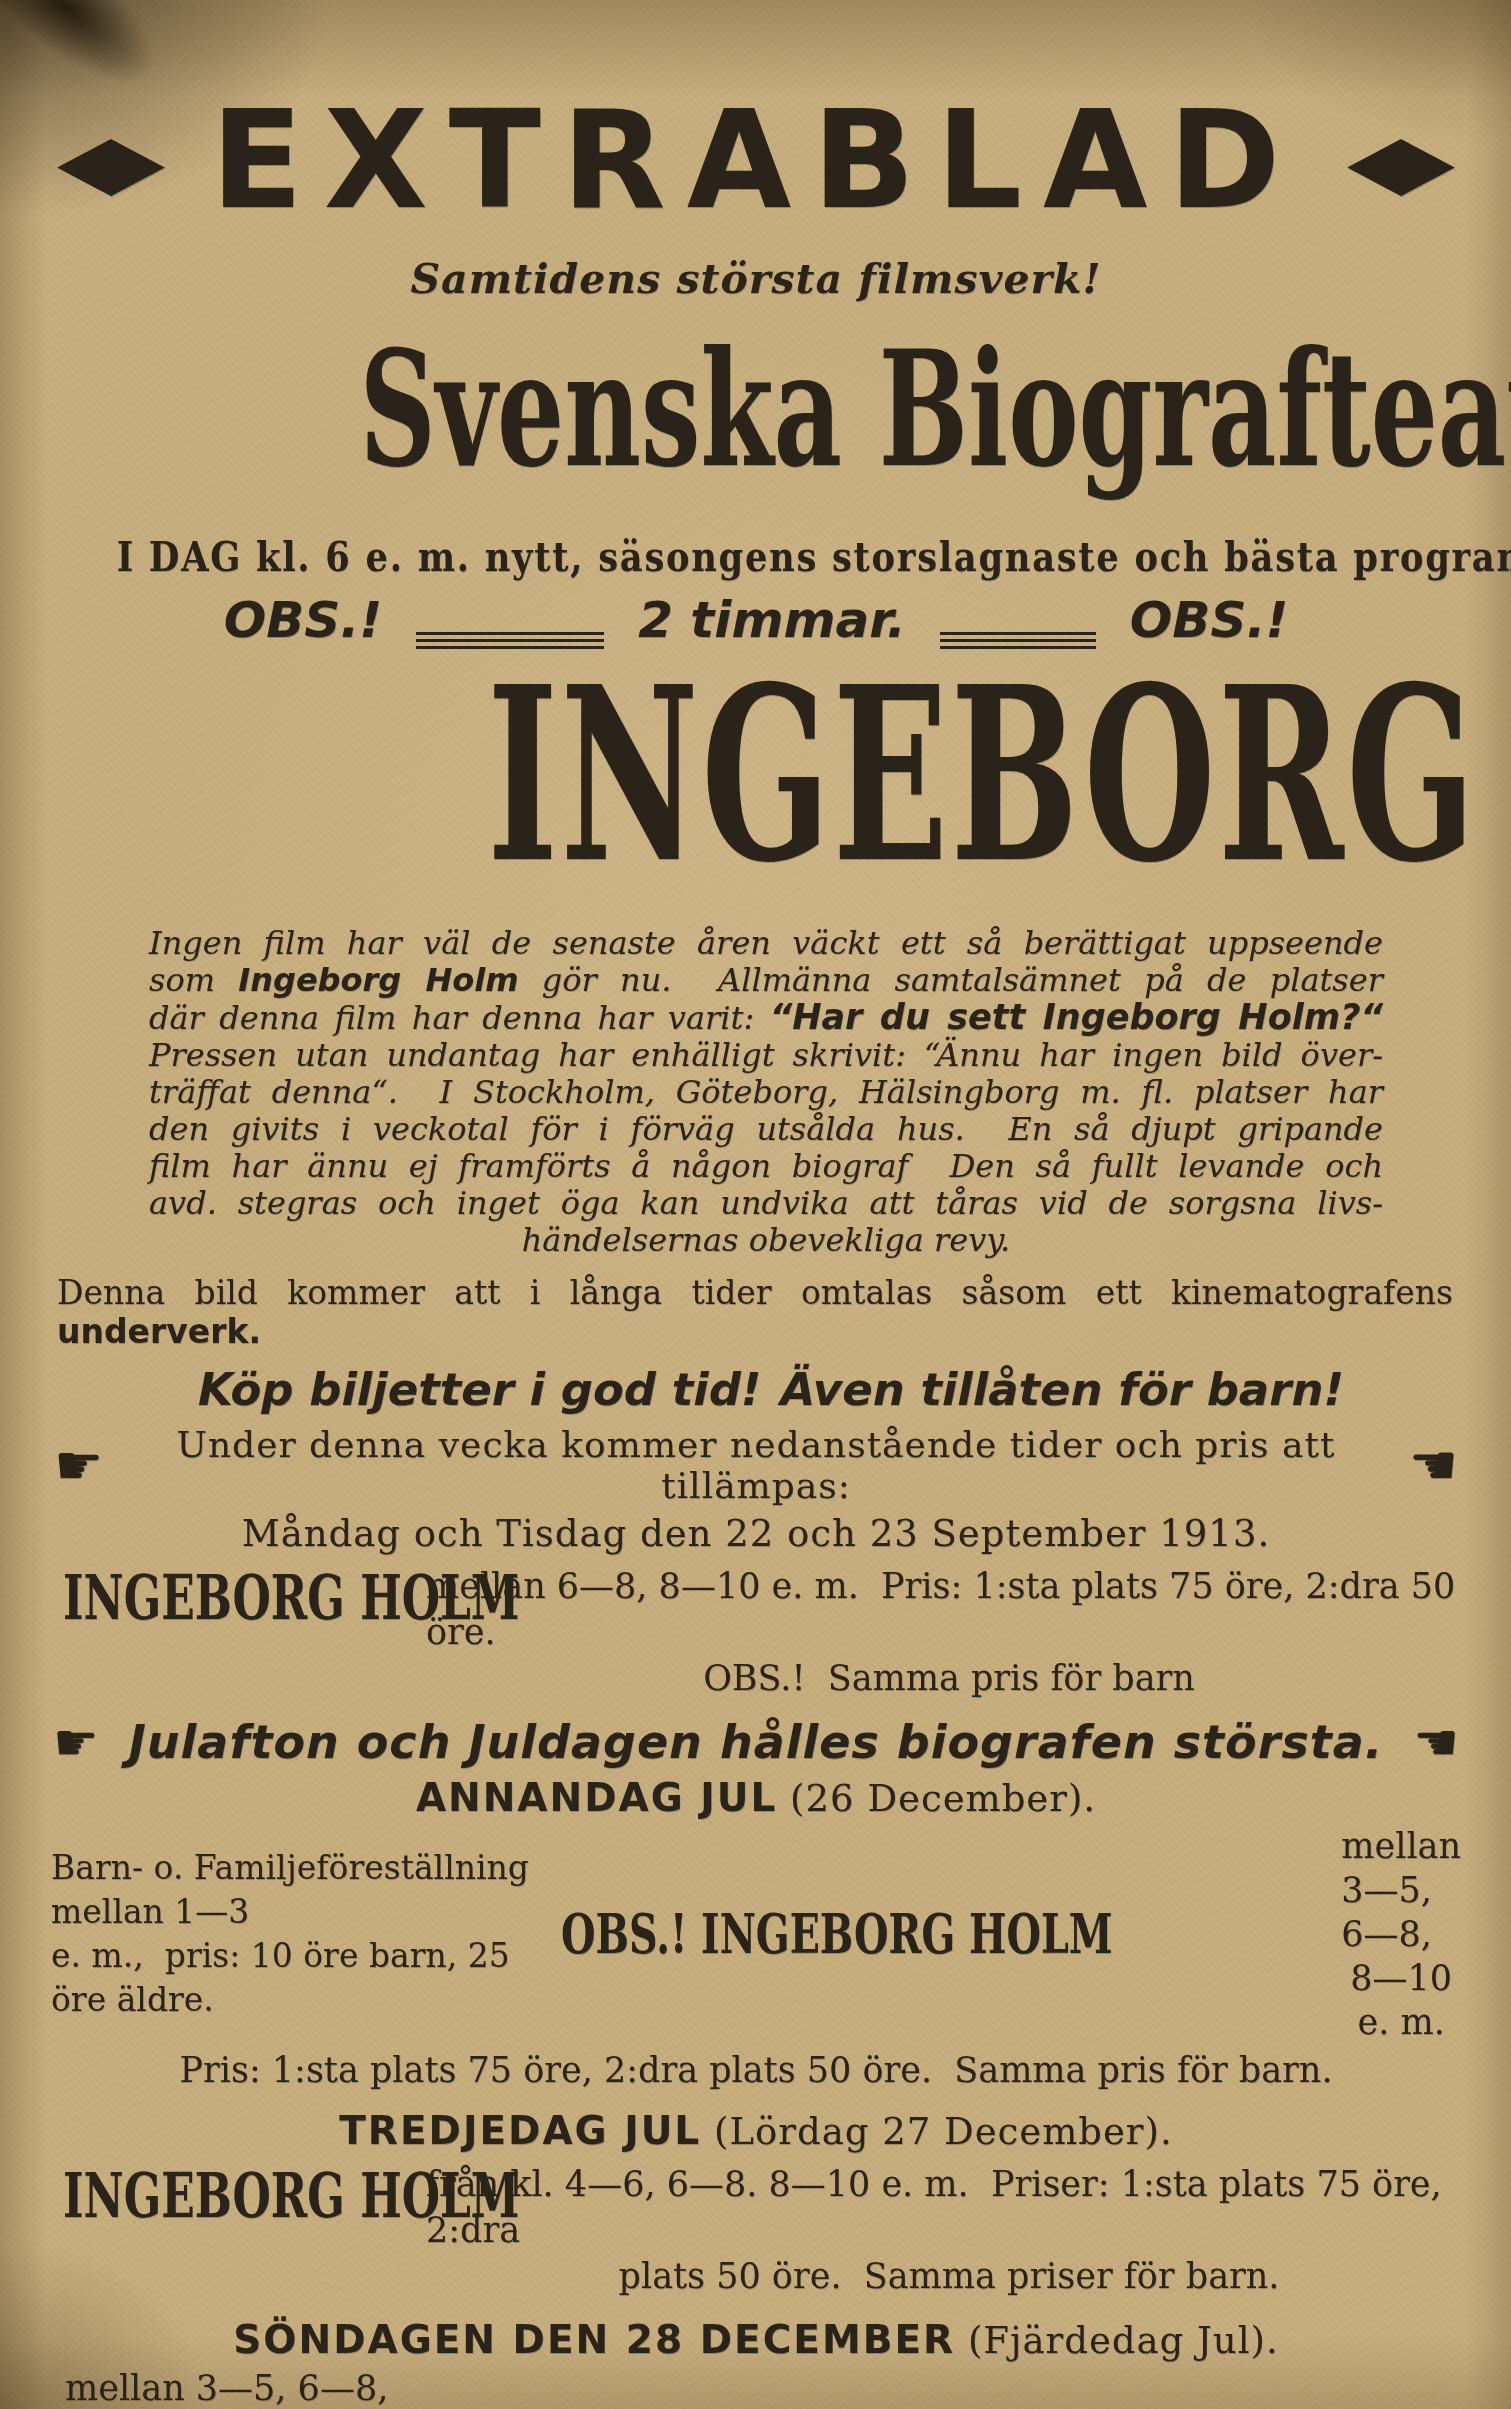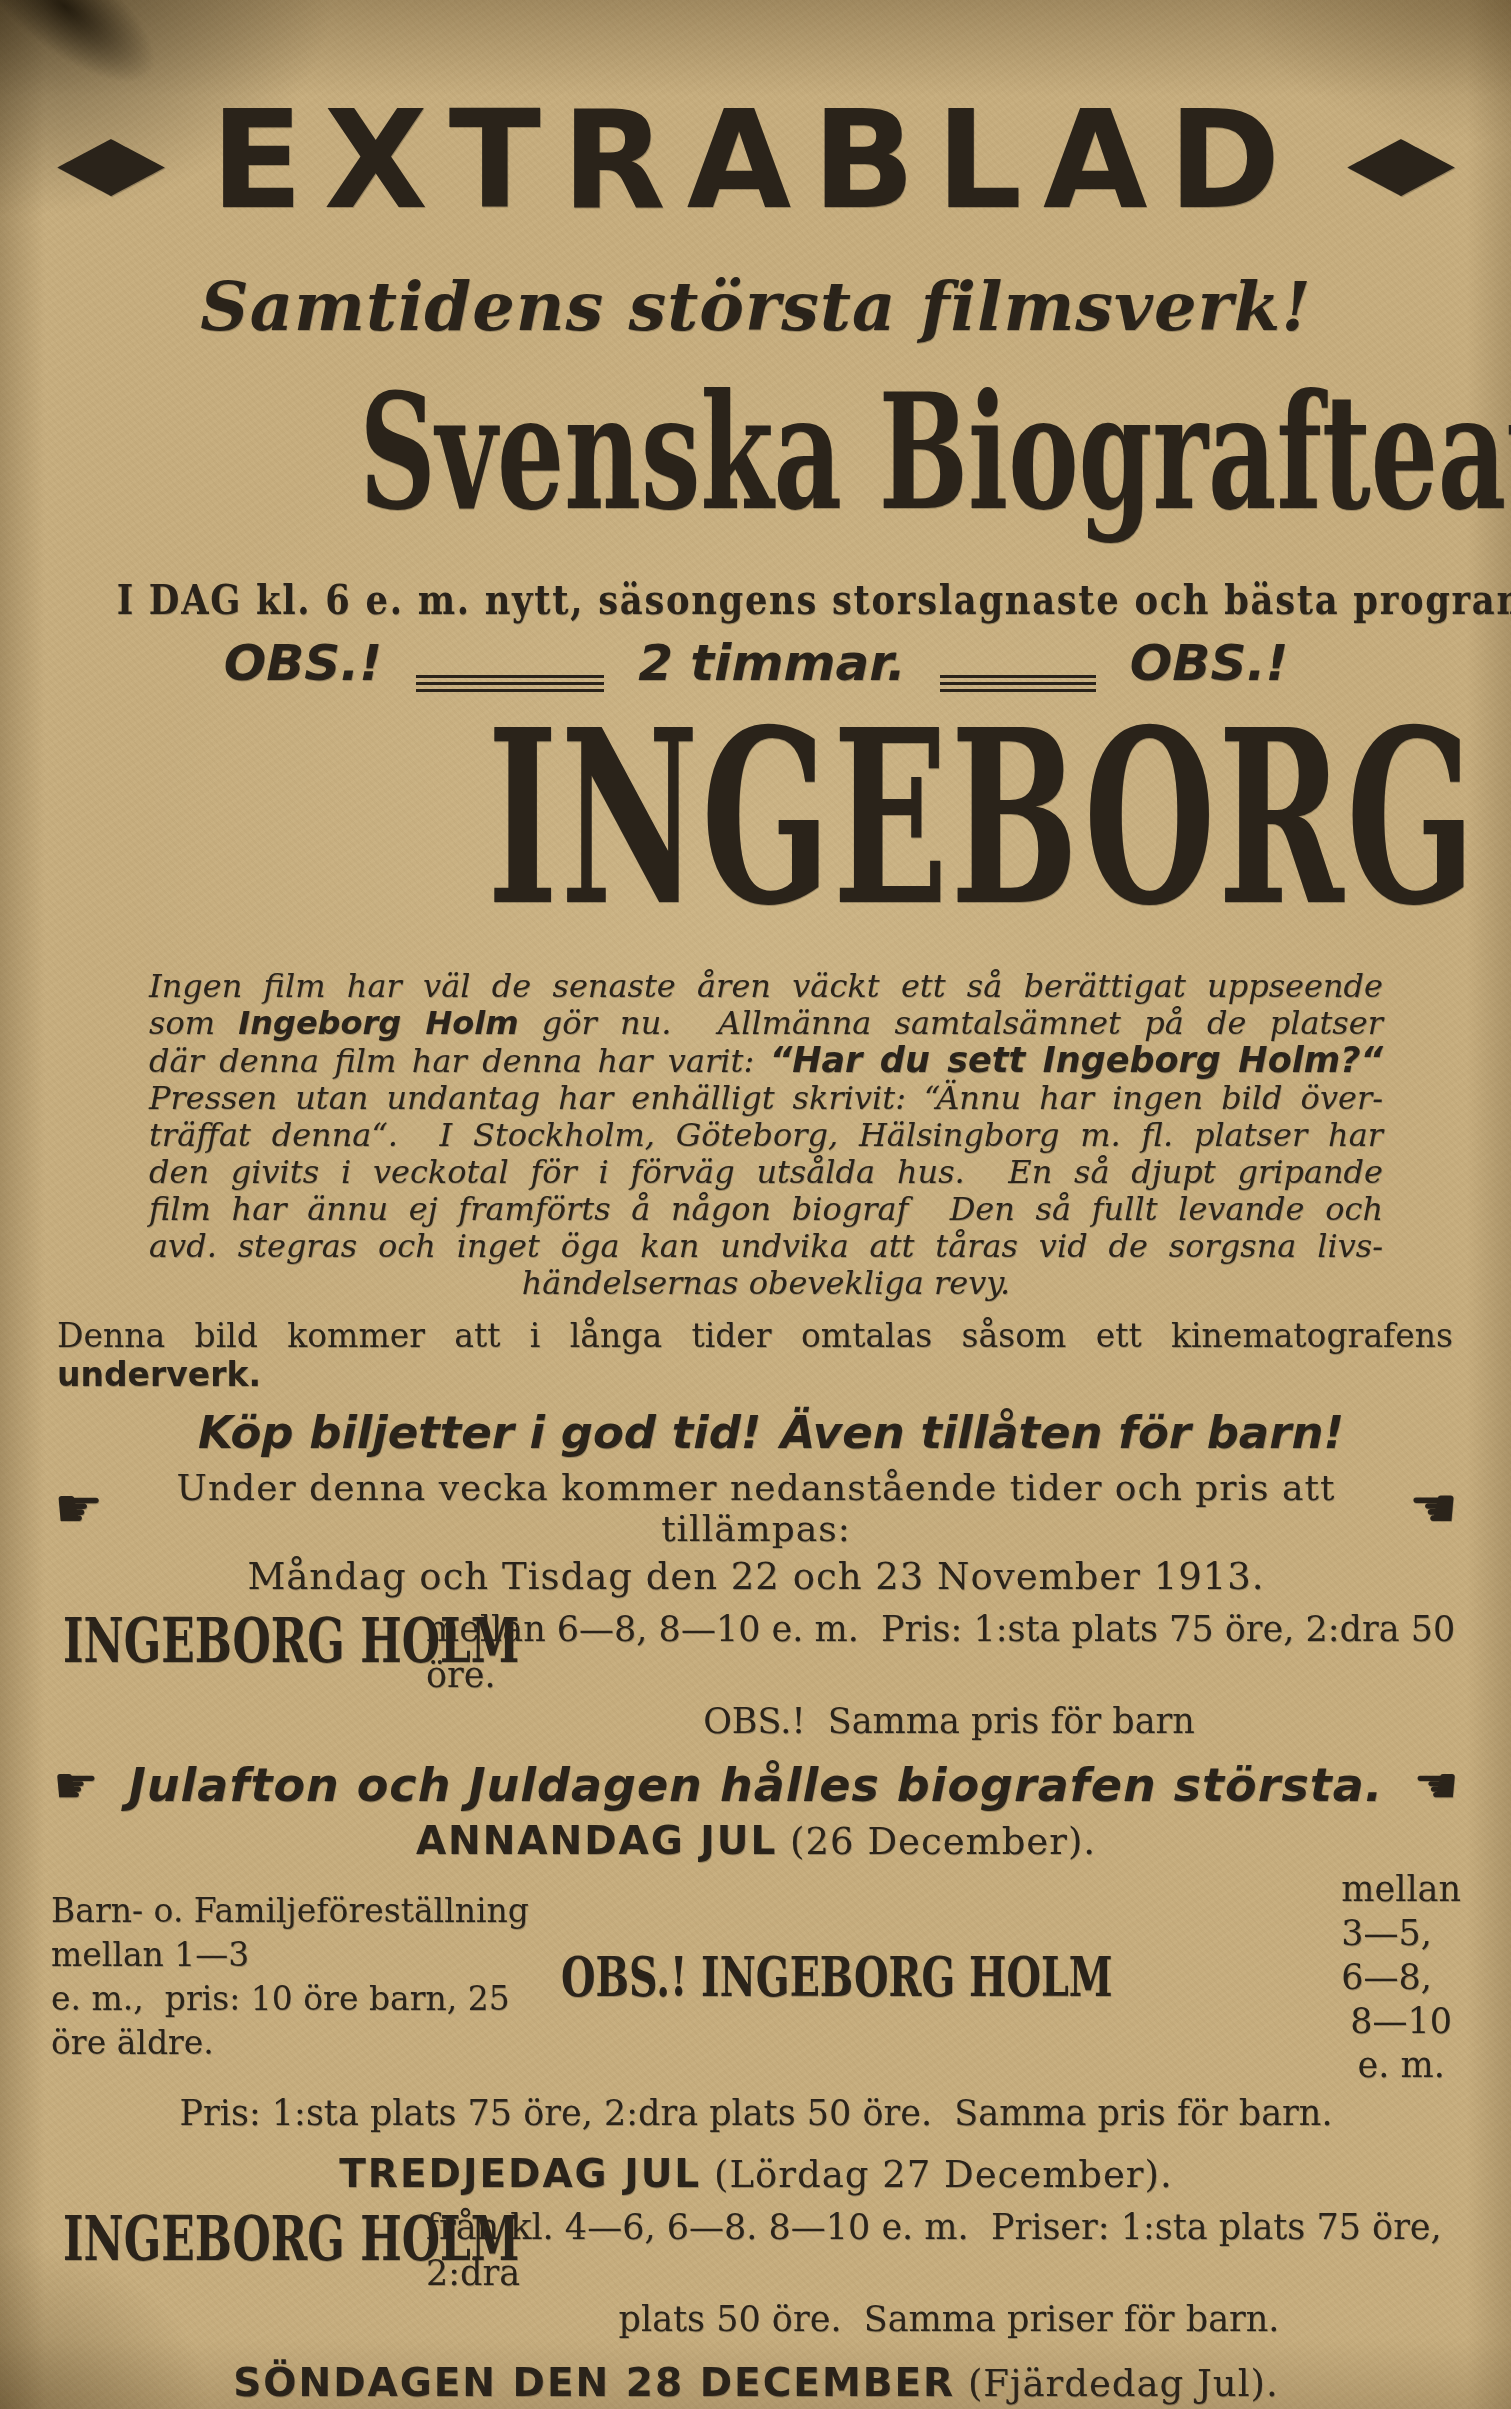--- a/index.html
+++ b/index.html
@@ -30,22 +30,22 @@
     position:absolute;left:-44px;top:-38px;width:218px;height:89px;
     background:radial-gradient(ellipse closest-side, rgba(20,14,4,0.8), rgba(0,0,0,0));
     transform:rotate(38deg);text-shadow:none;
   }
   
   .masthead{display:flex;justify-content:center;align-items:center;gap:65px;}
   .diamond{font-family:"DejaVu Sans",sans-serif;font-size:91px;line-height:1;
     transform:scaleX(1.55) scaleY(0.82);}
   .masthead h1{margin:0;font-family:"DejaVu Sans",sans-serif;font-weight:bold;
     font-size:135px;line-height:0.92;letter-spacing:0.155em;}
-  .subtitle{margin-top:44px;text-align:center;font-weight:bold;font-style:italic;
-    font-size:67px;letter-spacing:1px;}
+  .subtitle{margin-top:32px;text-align:center;font-weight:bold;font-style:italic;
+    font-size:41px;letter-spacing:1px;}
   
   .theater-name{margin-top:30px;text-align:center;line-height:0.95;}
   .theater-name span{display:inline-block;white-space:nowrap;font-weight:bold;
     font-size:160px;transform:scaleX(0.66);transform-origin:center;}
   .showline{margin-top:48px;text-align:center;}
   .showline span{display:inline-block;white-space:nowrap;font-weight:bold;
     font-size:41px;letter-spacing:2px;transform:scaleX(0.86);transform-origin:center;}
   .obsrow{margin-top:10px;display:flex;justify-content:center;align-items:flex-end;gap:34px;
     font-family:"DejaVu Sans",sans-serif;font-weight:bold;font-style:italic;font-size:50px;}
   .rule3{height:17px;background:repeating-linear-gradient(to bottom,var(--ink) 0 3px,rgba(0,0,0,0) 3px 7px);
@@ -138,21 +138,21 @@
     <span>Köp biljetter i god tid!</span>
     <span>Även tillåten för barn!</span>
   </div>
 
   <div class="notice">
     <span class="hand">☛</span>
     <span class="ntext">Under denna vecka kommer nedanstående tider och pris att tillämpas:</span>
     <span class="hand">☚</span>
   </div>
 
-  <div class="day-heading">Måndag och Tisdag den 22 och 23 November 1913.</div>
+  <div class="day-heading">Måndag och Tisdag den 22 och 23 September 1913.</div>
   <div class="sched-row">
     <span class="slab">INGEBORG HOLM</span>
     <div class="sched-right">
       <div class="l1">mellan 6—8, 8—10 e. m.&nbsp; Pris: 1:sta plats 75 öre, 2:dra 50 öre.</div>
       <div class="l2">OBS.!&nbsp; Samma pris för barn</div>
     </div>
   </div>
 
   <div class="xmas">
     <span class="hand">☛</span>

